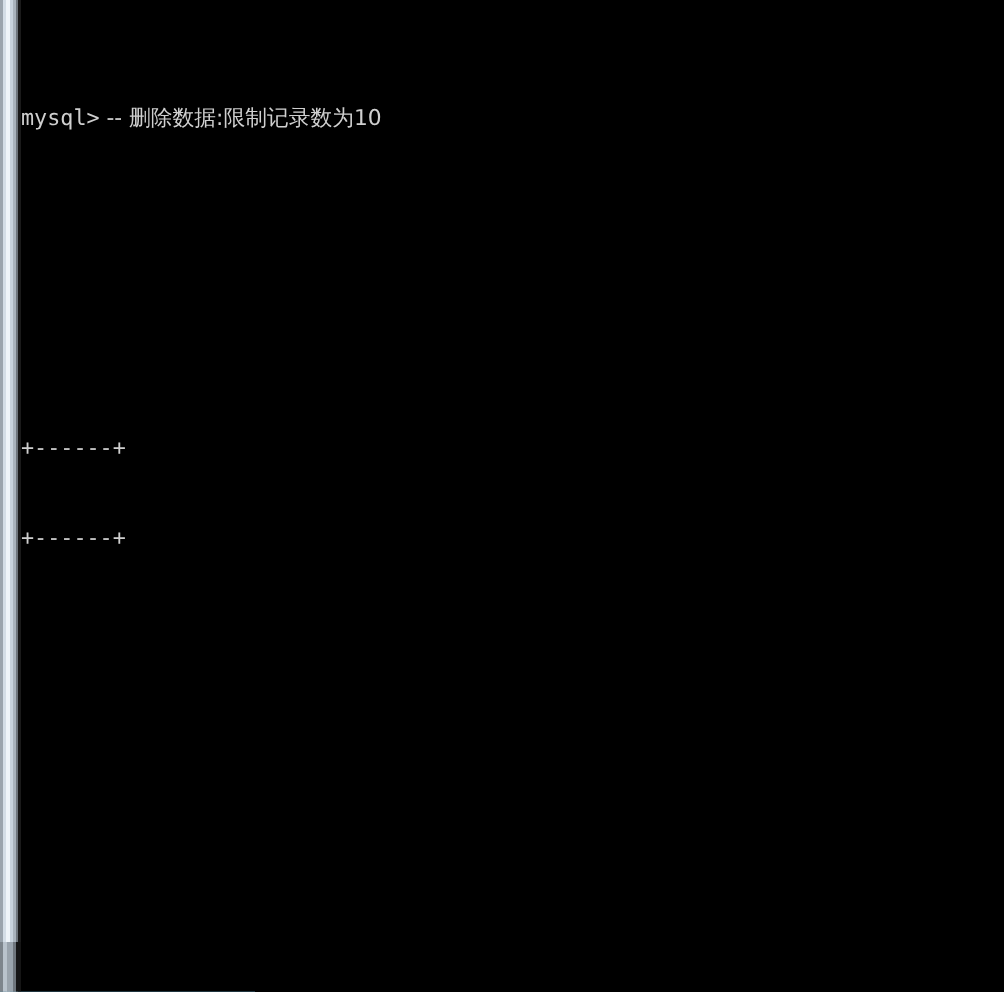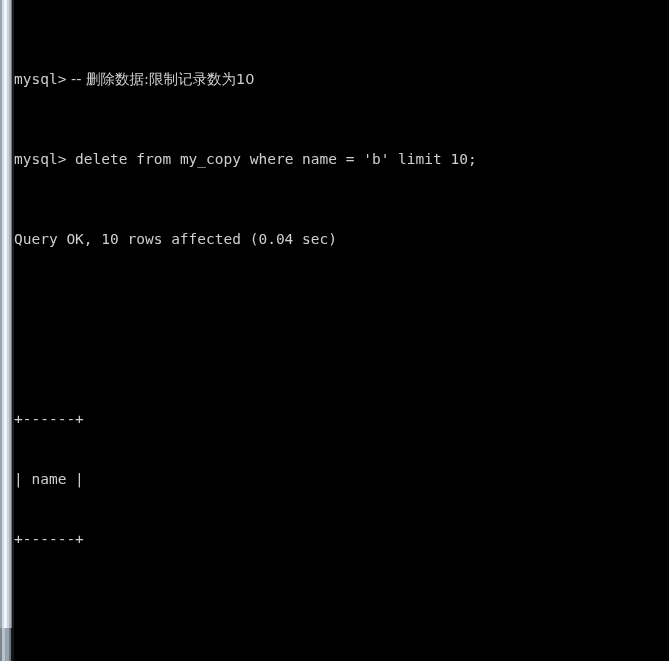--- a/index.html
+++ b/index.html
@@ -93,29 +93,26 @@
 
 <div id="terminal-window">
 
   <div id="left-gutter"></div>
   <div id="gutter-bottom-cap"></div>
 
   <div id="console-text">
 
     <div class="line"><span>mysql&gt;</span><span class="cjk"> -- 删除数据:限制记录数为10</span></div>
 
-    <div class="line"><span>mysql&gt;</span><span> delete from my_copy where name = 'b' limit 10;</span></div>
 
-    <div class="line">Query OK, 10 rows affected (0.04 sec)</div>
 
     <div class="line blank"></div>
 
 
     <div class="line rule">+------+</div>
-    <div class="line">| name |</div>
     <div class="line rule">+------+</div>
 
     
 
     
 
     
 
   </div>
 </div>

